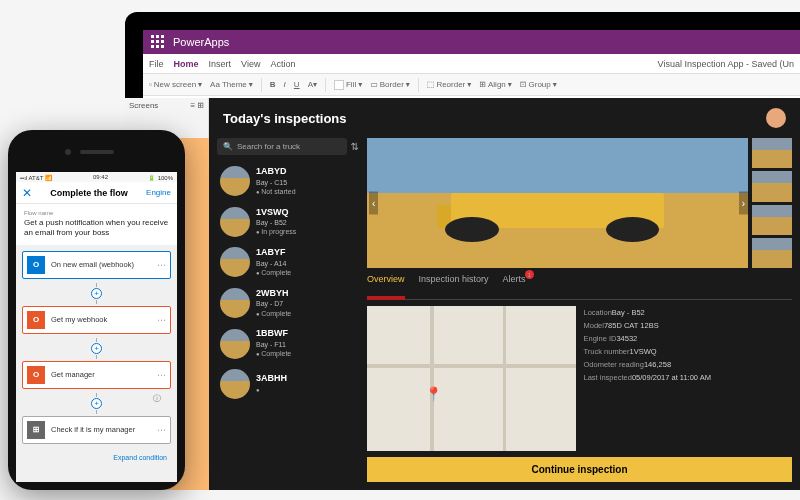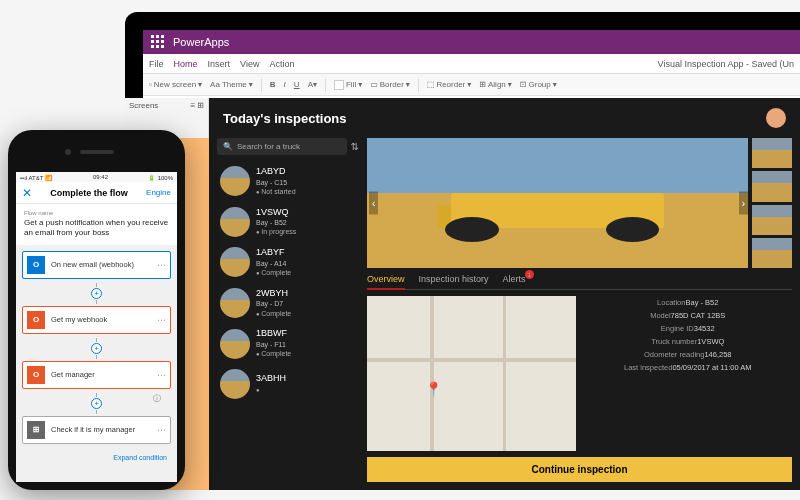--- a/index.html
+++ b/index.html
@@ -4,21 +4,21 @@
 <style>
 *{box-sizing:border-box;margin:0;padding:0;font-family:'Segoe UI',Arial,sans-serif}
 body{width:800px;height:500px;background:#f5f5f5;position:relative;overflow:hidden}
 .tablet{position:absolute;right:0;top:12px;width:675px;height:478px;background:#000;border-radius:12px 0 0 0;padding:18px 0 0 18px}
 .tscreen{width:100%;height:100%;background:#fdba74;overflow:hidden}
 .titlebar{height:24px;background:#742774;display:flex;align-items:center;padding:0 8px;color:#fff;font-size:11px}
 .waffle{width:14px;height:14px;margin-right:8px;display:grid;grid-template-columns:repeat(3,3px);grid-template-rows:repeat(3,3px);gap:2px}
 .waffle span{background:#fff}
 .ribbon{height:20px;background:#fff;border-bottom:1px solid #ddd;display:flex;align-items:center;padding:0 6px;font-size:9px;color:#555}
 .ribbon .tab{margin-right:10px}
-.ribbon .tab.active{color:#742774;font-weight:400}
+.ribbon .tab.active{color:#742774;font-weight:700}
 .ribbon .spacer{flex:1}
 .toolbar{height:22px;background:#f8f8f8;border-bottom:1px solid #e0e0e0;display:flex;align-items:center;padding:0 6px;font-size:8px;color:#666;gap:8px}
 .toolbar .ctrl{display:flex;align-items:center;gap:2px}
 .toolbar .swatch{width:10px;height:10px;background:#fff;border:1px solid #ccc}
 .toolbar .sep{width:1px;height:14px;background:#ddd}
 .fxbar{height:20px;background:#fff;border-bottom:1px solid #e0e0e0;display:flex;align-items:center;font-size:9px}
 .fxbar .lbl{padding:0 6px;color:#666;border-right:1px solid #ddd;font-size:8px}
 .fxbar .fx{padding:0 4px;font-style:italic;color:#666}
 .fxbar .fn{color:#555}
 .fxbar .num{color:#c00}
@@ -28,49 +28,49 @@
 .cvhead{display:flex;justify-content:space-between;align-items:center;padding:10px 14px;font-size:13px;font-weight:600}
 .avatar{width:20px;height:20px;border-radius:50%;background:#e8a87c}
 .cvbody{display:flex;height:calc(100% - 40px)}
 .listcol{width:158px;padding:0 8px}
 .searchrow{display:flex;align-items:center;gap:4px;margin-bottom:6px}
 .search{flex:1;background:#2e2e2e;border:none;border-radius:3px;padding:4px 6px;font-size:8px;color:#aaa;display:flex;align-items:center;gap:4px}
 .sorticon{color:#aaa;font-size:10px}
 .truck{display:flex;gap:6px;padding:5px 3px;align-items:center}
 .truck .thumb{width:30px;height:30px;border-radius:50%;background:linear-gradient(#8899aa 0 40%,#c9a050 40% 100%)}
 .truck .meta{font-size:7px;line-height:1.3}
-.truck .meta .id{font-size:9px;font-weight:400}
+.truck .meta .id{font-size:9px;font-weight:700}
 .truck .meta .bay{color:#bbb}
 .truck .meta .st{color:#aaa}
 .truck .meta .st::before{content:'● ';font-size:6px}
 .detailcol{flex:1;padding:0 8px 8px 0;display:flex;flex-direction:column;gap:6px}
 .hero{position:relative;display:flex;gap:4px;height:130px}
 .heroimg{flex:1;background:linear-gradient(#7aa3c4 0 42%, #d4a94e 42% 100%);position:relative;display:flex;align-items:center;justify-content:center}
 .dumptruck{width:70%;height:60%;position:relative}
 .dumptruck .body{position:absolute;bottom:18%;left:10%;width:80%;height:45%;background:#e8b838;border-radius:2px}
 .dumptruck .cab{position:absolute;bottom:18%;left:5%;width:18%;height:30%;background:#d8a828}
 .dumptruck .wheel{position:absolute;bottom:0;width:20%;height:32%;background:#222;border-radius:50%}
 .dumptruck .w1{left:8%}.dumptruck .w2{right:12%}
 .thumbs{width:40px;display:flex;flex-direction:column;gap:3px}
 .thumbs .th{flex:1;background:linear-gradient(#8899aa 0 40%,#c9a050 40%)}
 .chev{position:absolute;top:50%;transform:translateY(-50%);color:#fff;background:rgba(0,0,0,.3);padding:6px 3px;font-size:10px}
 .chev.l{left:2px}.chev.r{right:44px}
 .tabs{display:flex;gap:14px;font-size:9px;border-bottom:1px solid #444;padding-bottom:3px}
 .tabs .t{color:#aaa;position:relative}
-.tabs .t.active{color:#f0c040;border-bottom:2px solid #b91c1c;padding-bottom:4px;margin-bottom:-4px}
+.tabs .t.active{color:#f0c040;border-bottom:4px solid #b91c1c;padding-bottom:12px;margin-bottom:-4px}
 .badge{position:absolute;top:-4px;right:-8px;background:#e03030;border-radius:50%;width:9px;height:9px;font-size:6px;display:flex;align-items:center;justify-content:center}
 .detbody{display:flex;gap:8px;flex:1}
 .map{flex:1;background:#e8e4da;position:relative}
 .map .road{position:absolute;background:#cfc8b8}
 .map .r1{left:30%;top:0;width:4px;height:100%}
 .map .r2{left:0;top:40%;width:100%;height:4px}
 .map .r3{left:65%;top:0;width:3px;height:100%}
 .map .pin{position:absolute;left:28%;top:55%;color:#e03030;font-size:14px}
 .specs{flex:1;font-size:7.5px;color:#ccc}
-.specs .row{display:flex;justify-content:center;padding:2px 0}
+.specs .row{display:flex;justify-content:flex-start;padding:2px 0}
 .specs .row .k{color:#999}
 .cta{background:#f0c040;color:#000;text-align:center;padding:7px;font-size:10px;font-weight:600}
 
 .phone{position:absolute;left:8px;top:130px;width:177px;height:360px;background:#111;border-radius:24px;padding:42px 8px 8px;box-shadow:0 8px 30px rgba(0,0,0,.4)}
 .phone .speaker{position:absolute;top:20px;left:50%;transform:translateX(-50%);width:34px;height:4px;background:#333;border-radius:2px}
 .phone .cam{position:absolute;top:19px;left:32%;width:6px;height:6px;background:#333;border-radius:50%}
 .pscreen{width:100%;height:100%;background:#f0f0f0;overflow:hidden;font-size:8px}
 .statusbar{height:10px;background:#f7f7f7;display:flex;justify-content:space-between;padding:0 4px;font-size:6px;color:#333;align-items:center}
 .phdr{height:22px;background:#fff;display:flex;align-items:center;justify-content:space-between;padding:0 6px;border-bottom:1px solid #e5e5e5}
 .phdr .x{color:#0078d4;font-size:12px}

